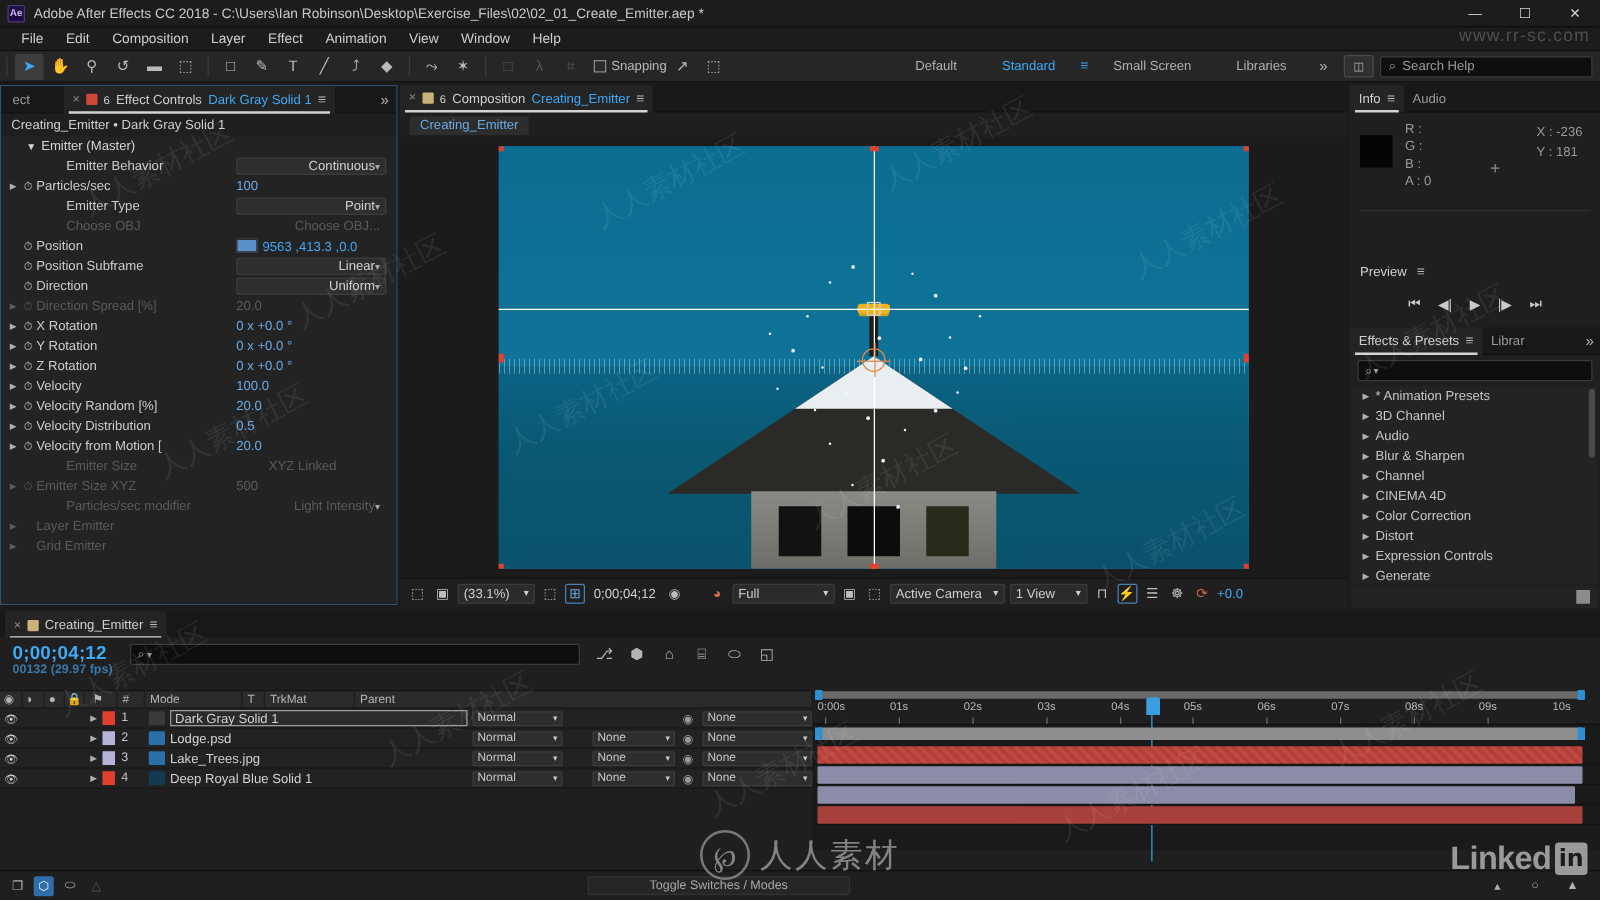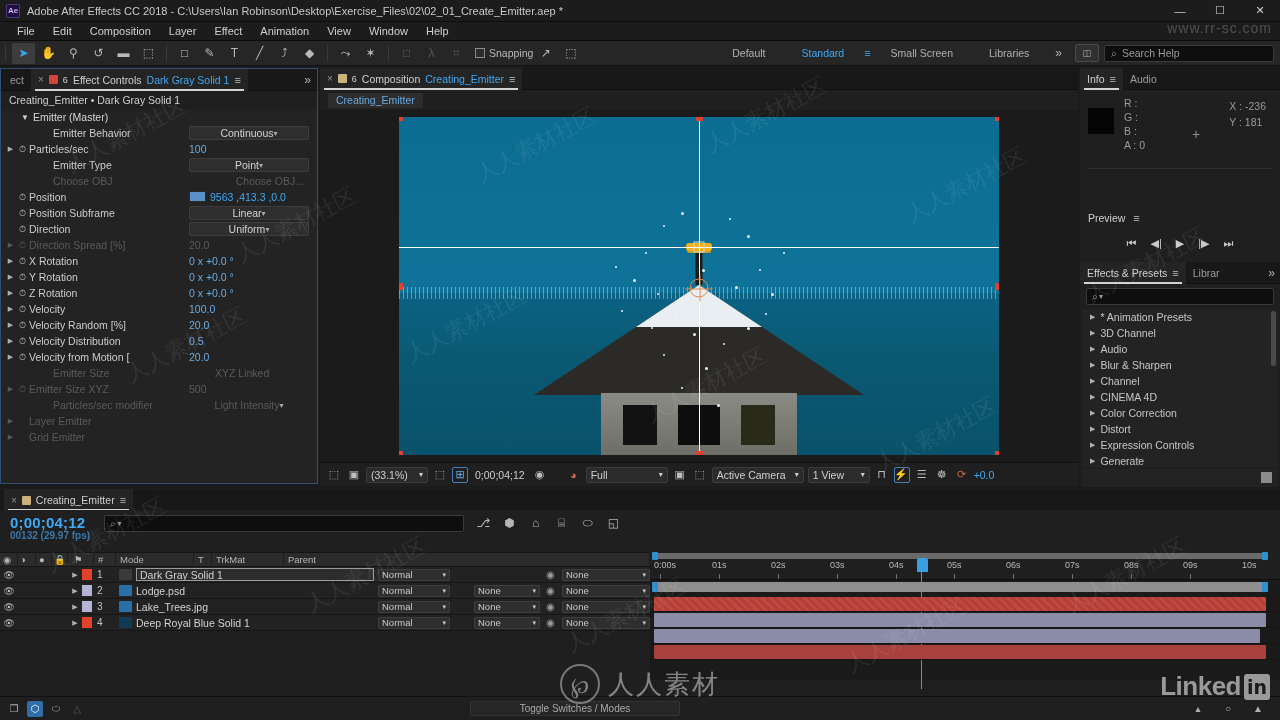--- a/index.html
+++ b/index.html
@@ -94,21 +94,21 @@
     height: 2px; background: #d3d3d3;
   }
   .ptab .x { color: #8d8d8d; font-size: 10px; }
   .sq { width: 9px; height: 9px; border-radius: 1px; flex: none; }
   .burger { color: #bdbdbd; font-size: 11px; }
   .accent { color: #3ea9f5; }
 
   
   #fx-panel { left: 0; top: 68px; width: 318px; height: 416px;
               background: #1f1f1f; border: 1px solid #2f4f74; }
-  #fx-panel .panel-tabs { padding-left: 2px; }
+  #fx-panel .panel-tabs { padding-left: 2px; gap: 20px; }
   .fx-subhead {
     height: 18px; line-height: 18px; padding-left: 8px;
     font-size: 10.5px; color: #cfcfcf; background: #1f1f1f;
   }
   .fx-list { background: #232323; height: 374px; overflow: hidden; }
   .fx-row {
     height: 16px; display: flex; align-items: center; font-size: 10.5px;
     padding-left: 4px;
   }
   .fx-row.group { color: #d5d5d5; padding-left: 20px; }
@@ -116,21 +116,21 @@
   .fx-row .stop {
     width: 13px; flex: none; color: #c0c0c0; font-size: 9px; text-align: center;
   }
   .fx-label { width: 0; flex: 1; color: #cccccc; white-space: nowrap; overflow: hidden; }
   .fx-label.indent0 { padding-left: 24px; }
   .fx-val { width: 128px; flex: none; color: #6aa9e0; font-size: 10.5px; white-space: nowrap; }
   .fx-row.disabled .fx-label, .fx-row.disabled .fx-val,
   .fx-row.disabled .tri, .fx-row.disabled .stop { color: #5a5a5a; }
   .fx-dd {
     width: 120px; height: 14px; background: #2e2e2e; border: 1px solid #3d3d3d;
-    border-radius: 2px; display: flex; align-items: center; justify-content: center;
+    border-radius: 2px; display: flex; align-items: center; justify-content: flex-end;
     padding: 0 4px; color: #d2d2d2; font-size: 10.5px;
   }
   .fx-dd.disabled { background: transparent; border-color: transparent; color: #5a5a5a; }
   .fx-dd .cv { font-size: 8px; color: #a8a8a8; }
   .fx-btn {
     width: 120px; height: 14px; background: #2f2f2f; border: 1px solid #575757;
     border-radius: 2px; text-align: center; color: #dcdcdc; font-size: 10.5px;
     line-height: 13px;
   }
   .pos-swatch {

